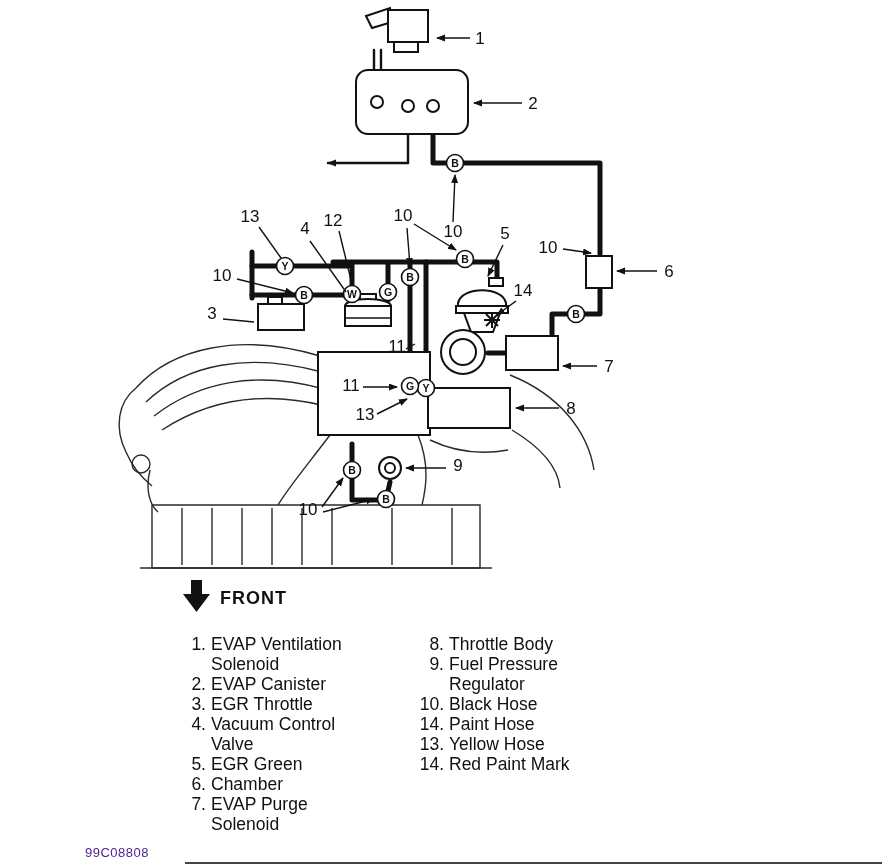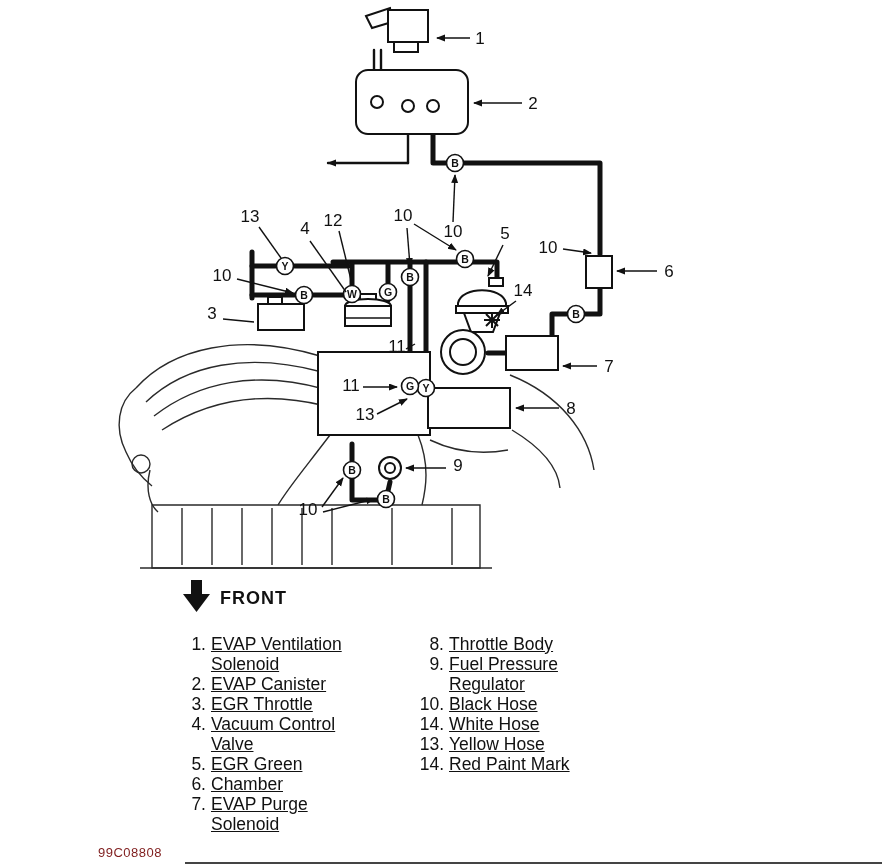--- a/index.html
+++ b/index.html
@@ -16,22 +16,22 @@
   .ptr{stroke:#111;stroke-width:1.4;fill:none;}
   .comp{stroke:#111;stroke-width:2;fill:#fff;}
   .eng{stroke:#2a2a2a;stroke-width:1.4;fill:none;}
   
   .legend{position:absolute;left:168px;top:634px;display:flex;gap:38px;
           font-size:17.5px;line-height:20px;color:#111;}
   .legend-col{display:flex;flex-direction:column;}
   .legend-col-left{width:200px;}
   .legend-item{display:flex;}
   .legend-item .num{min-width:38px;text-align:right;padding-right:5px;}
-  .legend-item .lbl .l1,.legend-item .lbl .l2{display:block;text-decoration:underline;}
-  .doc-code{position:absolute;left:98px;top:845px;font-size:13px;letter-spacing:.5px;color:#7f1d1d;}
+  .legend-item .lbl .l1,.legend-item .lbl .l2{display:block;}
+  .doc-code{position:absolute;left:85px;top:845px;font-size:13px;letter-spacing:.5px;color:#4c1d95;}
   .bottom-rule{position:absolute;left:185px;right:0;top:862px;height:2px;background:#444;}
 </style>
 </head>
 <body>
 
 <div class="page">
 
   <svg class="diagram-svg" width="882" height="625" viewBox="0 0 882 625">
     <defs>
       <marker id="ah" markerWidth="10" markerHeight="8" refX="8" refY="3.5" orient="auto" markerUnits="userSpaceOnUse">
@@ -299,21 +299,21 @@
       </div>
       <div class="legend-item">
         <span class="num">10.</span>
         <span class="lbl">
             <span class="l1">Black Hose</span>
           </span>
       </div>
       <div class="legend-item">
         <span class="num">14.</span>
         <span class="lbl">
-            <span class="l1">White Hose</span>
+            <span class="l1">Paint Hose</span>
           </span>
       </div>
       <div class="legend-item">
         <span class="num">13.</span>
         <span class="lbl">
             <span class="l1">Yellow Hose</span>
           </span>
       </div>
       <div class="legend-item">
         <span class="num">14.</span>

